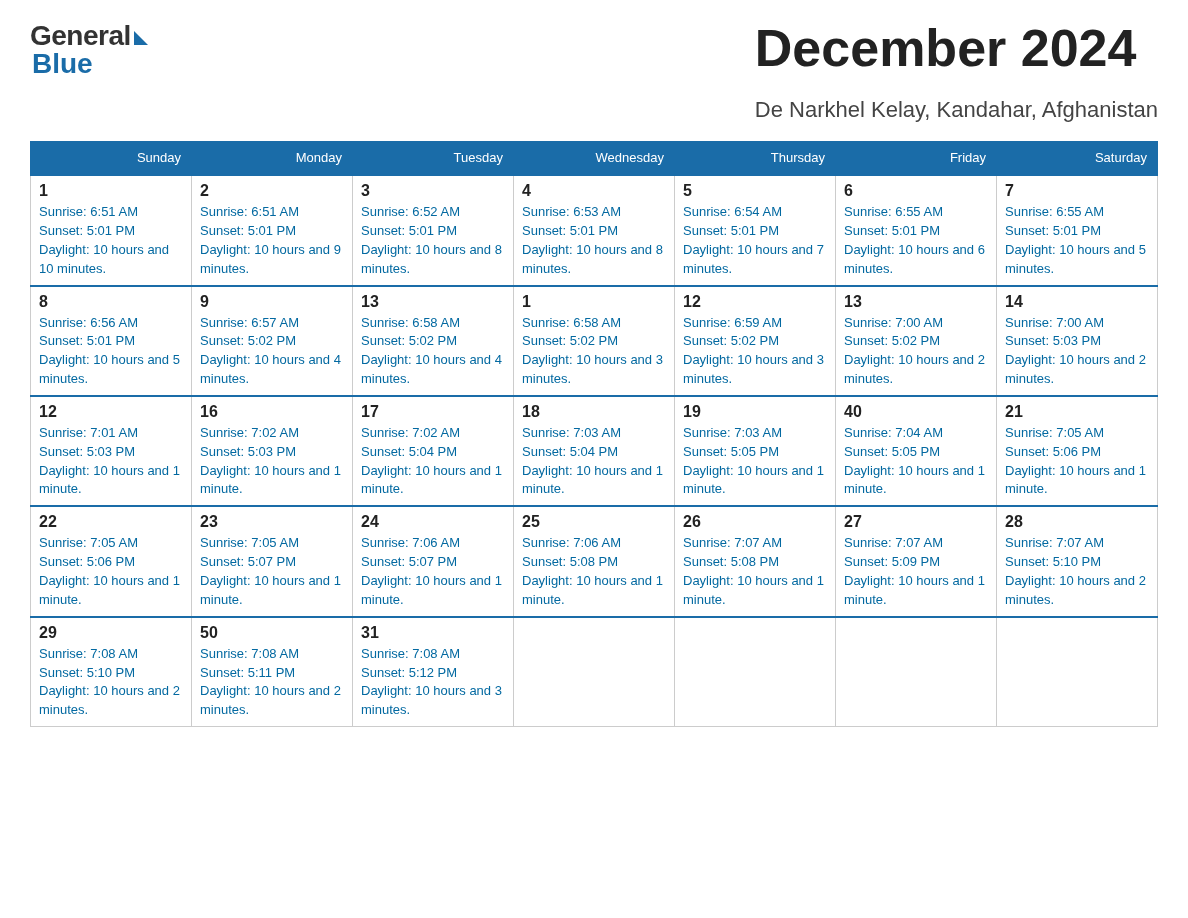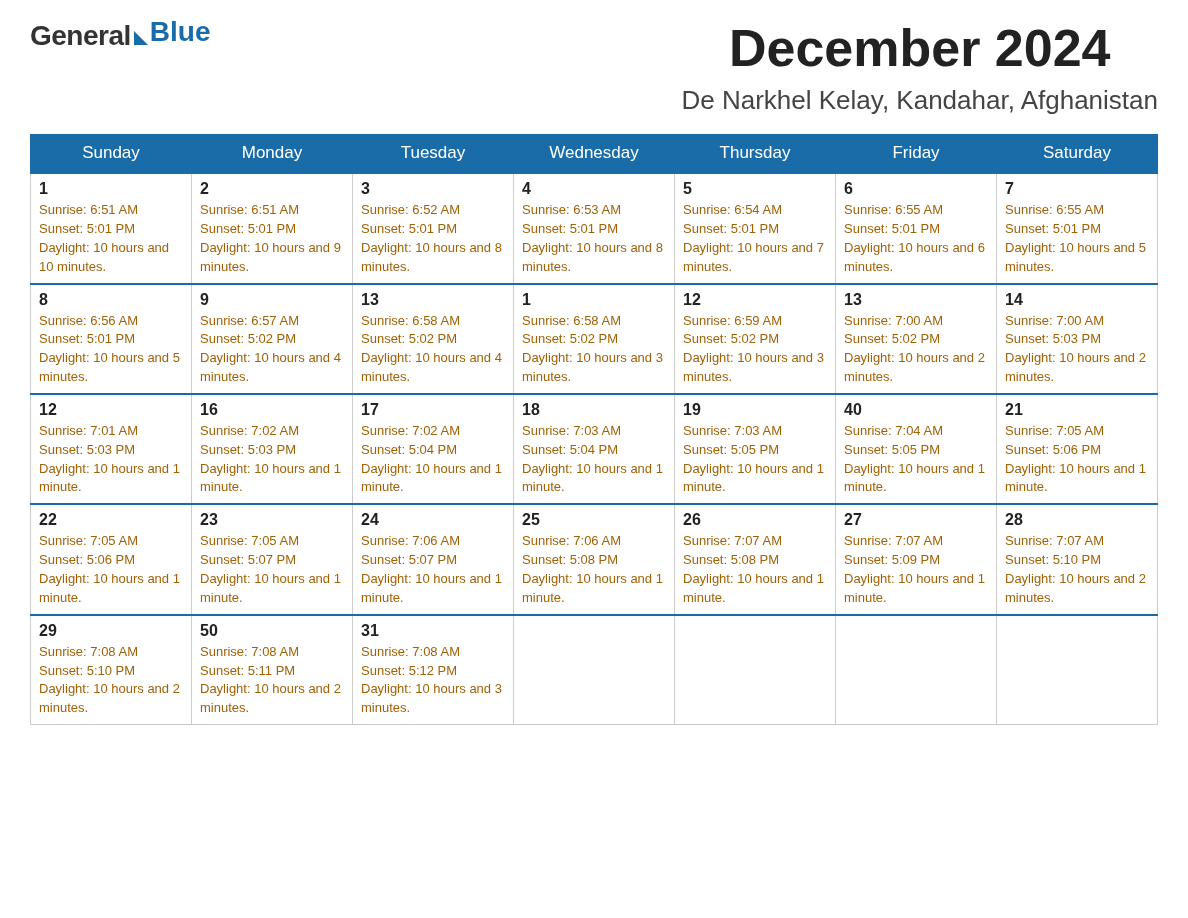--- a/index.html
+++ b/index.html
@@ -11,21 +11,21 @@
       padding: 20px 30px;
     }
     .header-section {
       display: flex;
       justify-content: space-between;
       align-items: flex-start;
       margin-bottom: 18px;
     }
     .logo {
       display: flex;
-      flex-direction: row;
+      flex-direction: column;
       align-items: flex-start;
     }
     .logo-top {
       display: flex;
       align-items: center;
     }
     .logo-general {
       font-size: 28px;
       font-weight: bold;
       color: #333;
@@ -42,66 +42,66 @@
     }
     .logo-blue {
       font-size: 28px;
       font-weight: bold;
       color: #1a6ca8;
       margin-top: -4px;
       padding-left: 2px;
       text-align: center;
     }
     .title-section {
-      text-align: center;
+      text-align: left;
     }
     .month-title {
       font-size: 52px;
       font-weight: bold;
       color: #222;
       line-height: 1.1;
     }
     .location-title {
-      font-size: 26px;
+      font-size: 22px;
       color: #444;
-      margin-top: 8px;
+      margin-top: 20px;
     }
     .calendar-table {
       width: 100%;
       border-collapse: collapse;
       table-layout: fixed;
     }
     .calendar-table thead tr th {
       background-color: #1a6ca8;
       color: #fff;
-      font-size: 17px;
+      font-size: 13px;
       font-weight: normal;
       padding: 8px 10px;
-      text-align: center;
+      text-align: right;
       border: 1px solid #1a6ca8;
     }
     .calendar-table tbody tr td {
       vertical-align: top;
       padding: 6px 8px;
       border: 1px solid #ccc;
       font-size: 13px;
       color: #333;
       height: 94px;
     }
     .calendar-table tbody tr td .day-number {
       font-size: 16px;
       font-weight: bold;
       color: #222;
       display: block;
       margin-bottom: 3px;
     }
     .calendar-table tbody tr td .day-info {
       font-size: 13px;
       line-height: 1.45;
-      color: #a16207;
+      color: #0369a1;
     }
     .calendar-table tbody tr:first-child td {
       border-top: 3px solid #1a6ca8;
     }
     .calendar-table tbody tr td:first-child {
       border-left: 1px solid #ccc;
     }
     .empty-cell {
       background: #fff;
     }

